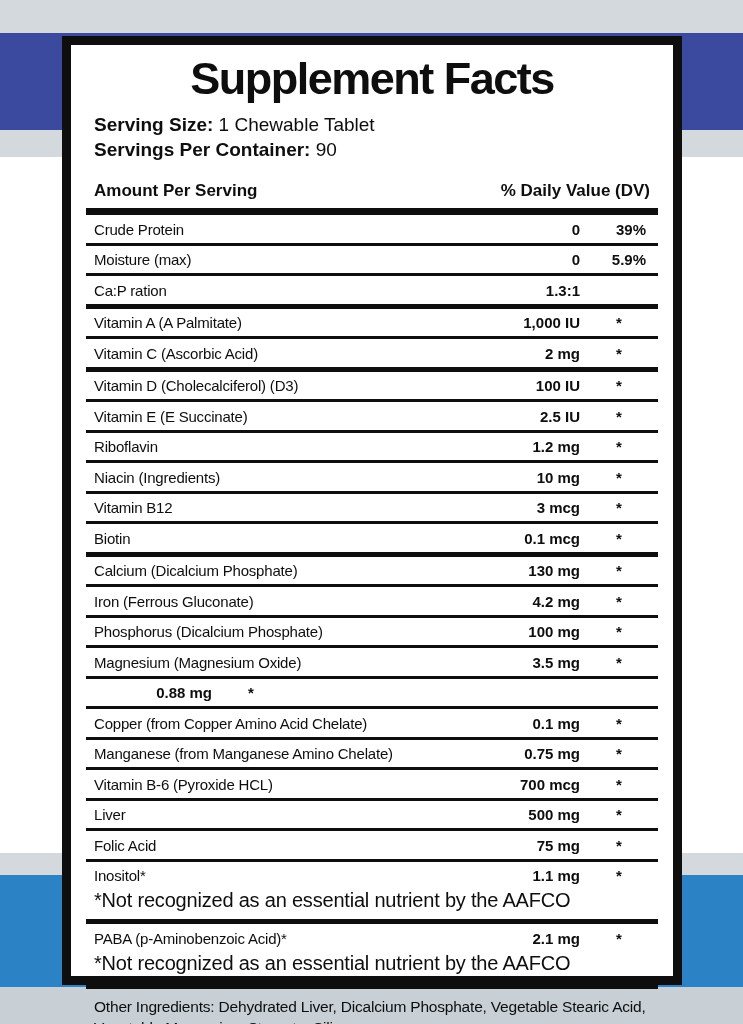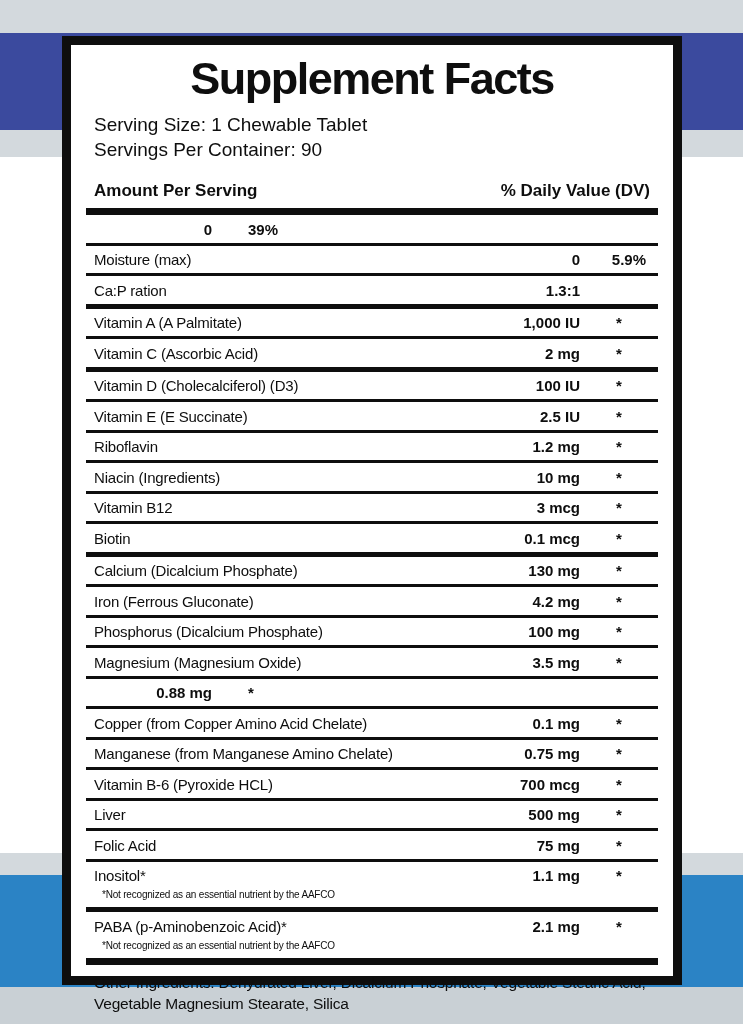--- a/index.html
+++ b/index.html
@@ -42,21 +42,21 @@
     font-size:45px;
     letter-spacing:-1.5px;
     padding:4px 0 10px 0;
     line-height:1.05;
   }
   .serving-line{
     font-size:19px;
     line-height:1.32;
     padding-left:8px;
   }
-  .bold{font-weight:normal;}
+  .bold{font-weight:bold;}
   .thick-bar{
     height:13px;
     background:var(--ink);
     margin-top:9px;
   }
   .facts-header{
     display:flex;
     justify-content:space-between;
     align-items:flex-end;
     font-weight:bold;
@@ -73,24 +73,23 @@
     display:flex;
     align-items:center;
     min-height:27.5px;
     padding-left:8px;
   }
   .row-name{flex:1;font-size:15px;letter-spacing:-0.2px;}
   .row-amount{width:118px;text-align:right;font-weight:bold;font-size:15px;}
   .row-dv{width:78px;text-align:center;font-weight:bold;font-size:15px;}
   .row-dv.num{text-align:right;padding-right:12px;}
   .row-note{
-    font-size:10px;
+    font-size:20px;
     letter-spacing:-0.2px;
     padding:0 8px 7px 8px;
-    margin-left:8px;
   }
   .other-section{
     margin-top:auto;
     border-top:7px solid var(--ink);
     font-size:15.5px;
     letter-spacing:-0.2px;
     line-height:1.35;
     padding:8px 8px 9px 8px;
   }
 </style>
@@ -120,20 +119,21 @@
   <div class="thick-bar"></div>
 
   <div class="facts-header">
     <span>Amount Per Serving</span>
     <span>% Daily Value (DV)</span>
   </div>
 
   <div class="facts-table">
       <div class="row-block">
     <div class="row-main">
+      <span class="row-name">Crude Protein</span>
       <span class="row-amount">0</span>
       <span class="row-dv num">39%</span>
     </div>
 
   </div>
       <div class="row-block">
     <div class="row-main">
       <span class="row-name">Moisture (max)</span>
       <span class="row-amount">0</span>
       <span class="row-dv num">5.9%</span>

